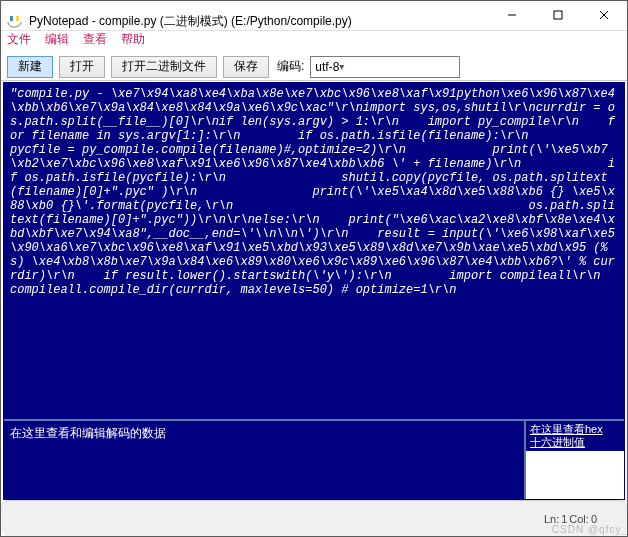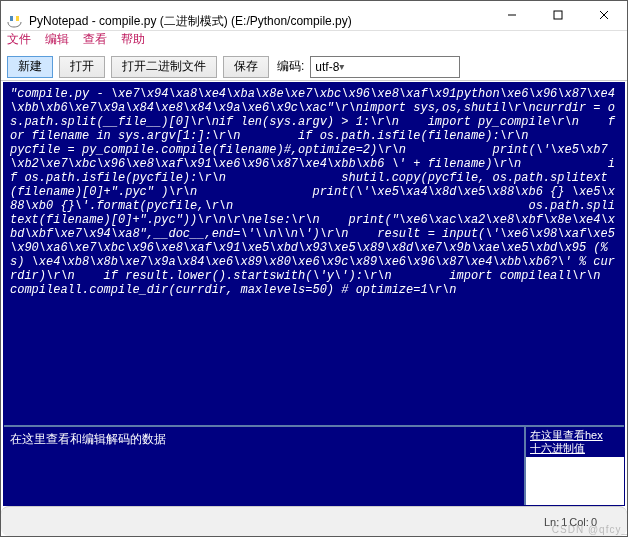--- a/index.html
+++ b/index.html
@@ -133,21 +133,21 @@
     padding: 2px 4px;
     text-decoration: underline;
   }
   .hex-body {
     flex:1;
     background:#fff;
     margin: 0;
   }
 
   .statusbar {
-    height: 30px;
+    height: 36px;
     background:#f0f0f0;
     border-top:1px solid #ccc;
     display:flex;
     align-items:center;
     justify-content:flex-end;
     padding: 0 30px 0 8px;
     font-size:11px;
     color:#444;
     border-radius:8px;
   }

